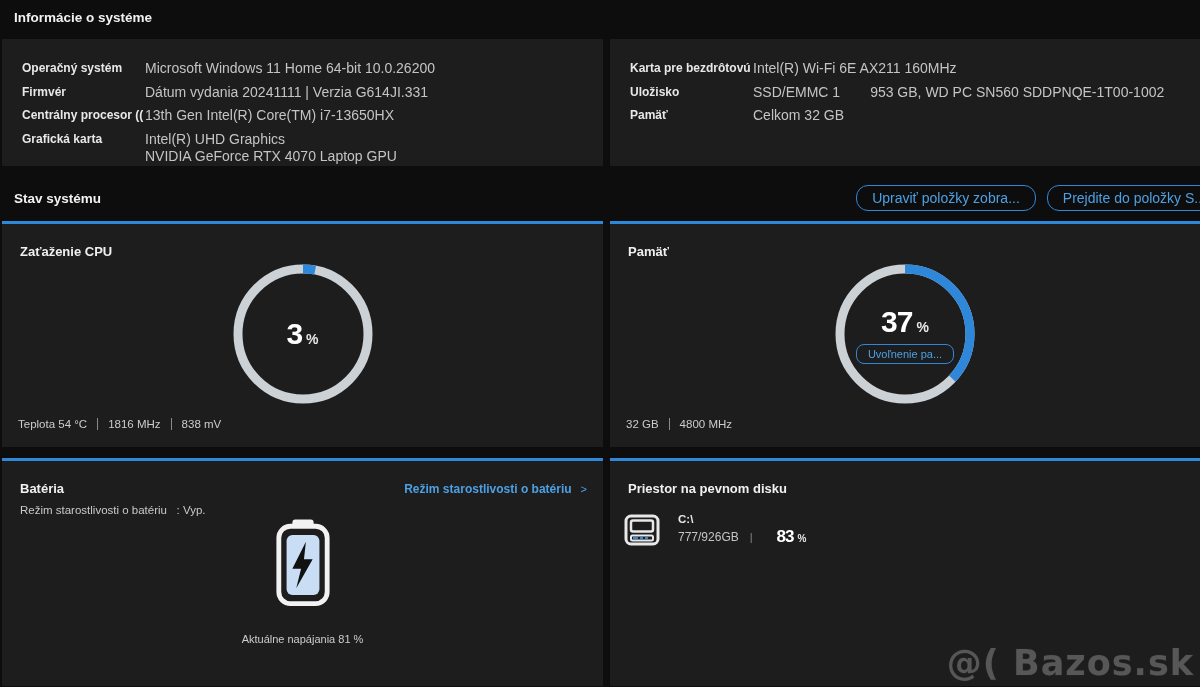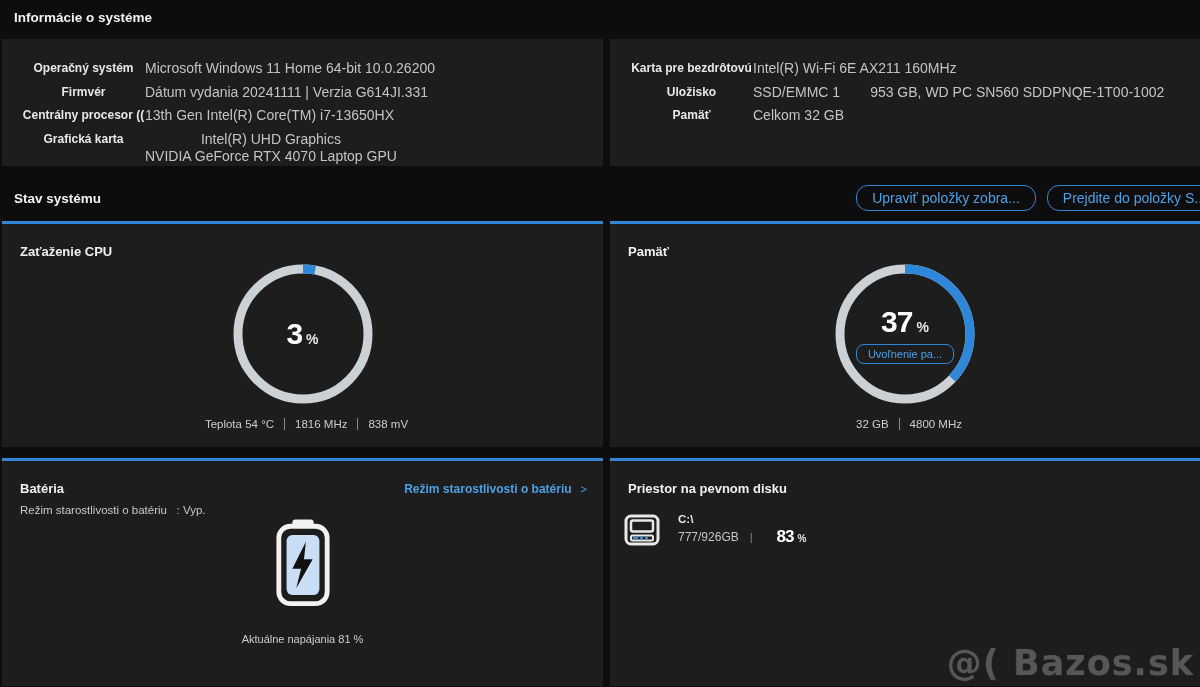--- a/index.html
+++ b/index.html
@@ -24,21 +24,20 @@
     display:grid;
     grid-template-columns:601px 1fr;
     gap:7px;
     margin:14px 0 0 2px;
   }
   .info-card{
     background:var(--panel-bg);
     height:127px;
     padding:23px 10px 16px 20px;
     overflow:hidden;
-    text-align:center;
   }
   .info-row{display:flex;margin-bottom:10px;font-size:12px;line-height:13.5px;}
   .info-label{
     width:123px;flex:0 0 123px;
     font-weight:bold;color:#e8e8e8;
     white-space:nowrap;overflow:hidden;
   }
   .info-value{color:#c4c4c4;font-size:14px;white-space:nowrap;}
   .info-value .v2-inline{margin-left:30px;}
   .info-value.stacked span{display:block;}
@@ -97,22 +96,21 @@
     border:1.5px solid var(--accent);
     color:var(--accent-text);
     border-radius:8px;
     font-size:11px;
     font-family:"Liberation Sans", sans-serif;
     padding:3px 11px;
     white-space:nowrap;
     cursor:pointer;
   }
   .gauge-caption{
-    position:absolute;top:194px;left:8px;right:0;
-    text-align:center;
+    position:absolute;top:194px;left:16px;right:0;
     font-size:11.5px;color:#cccccc;
     white-space:nowrap;
   }
   .gauge-caption span + span{
     border-left:1px solid #8a8a8a;
     padding-left:10px;margin-left:10px;
   }
 
   .battery-subtitle{
     position:absolute;top:43px;left:18px;

